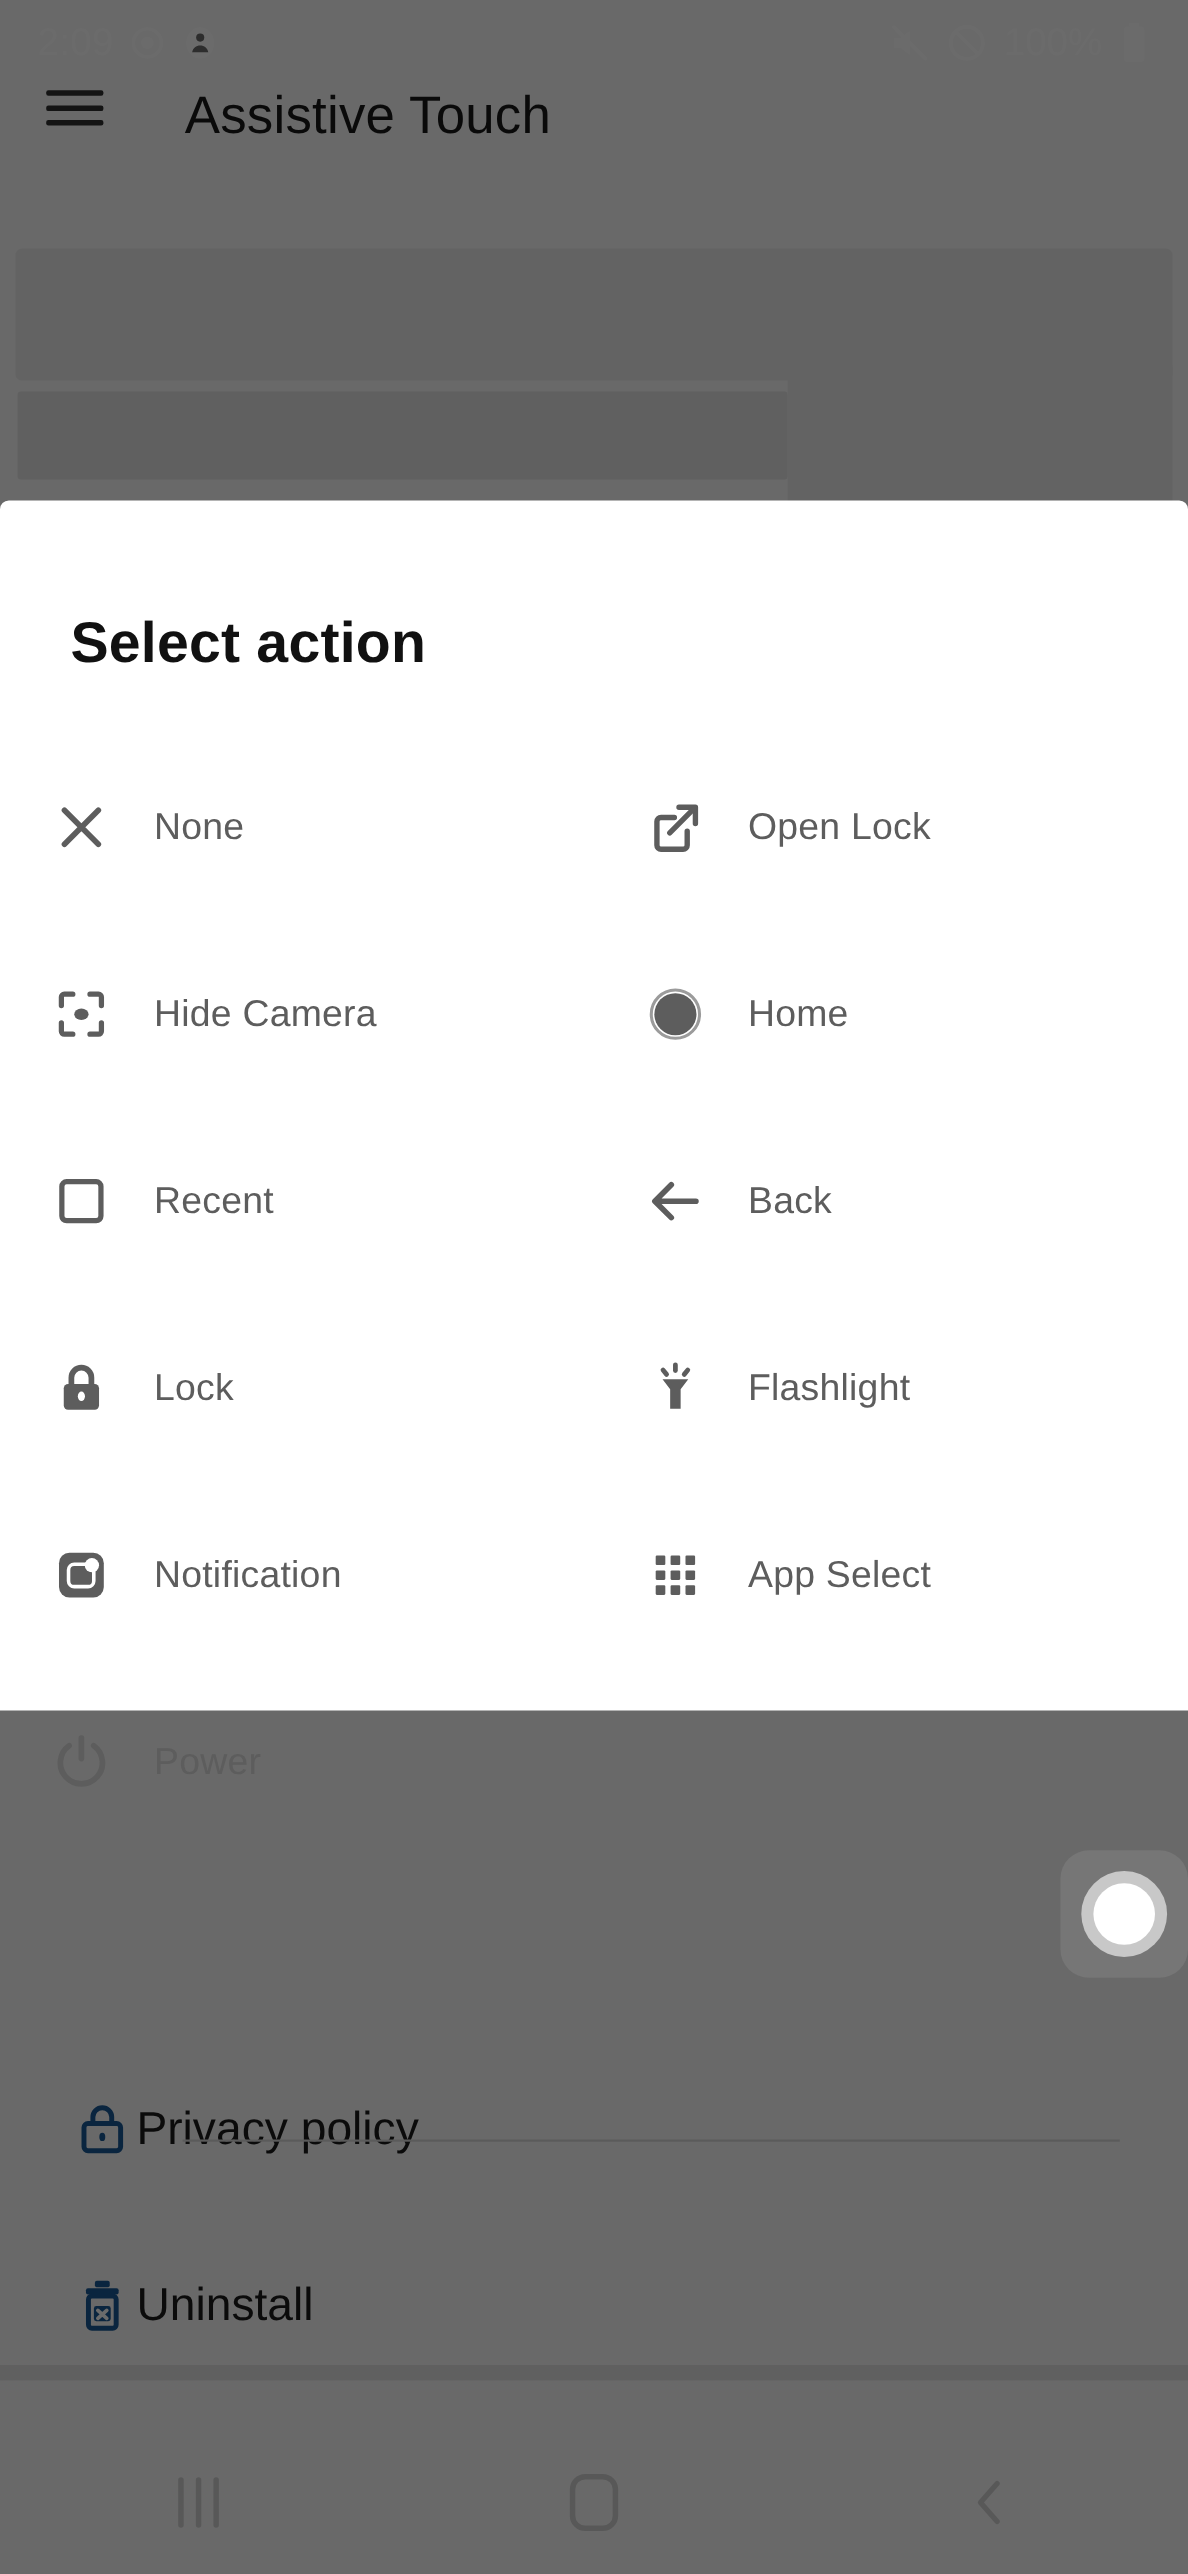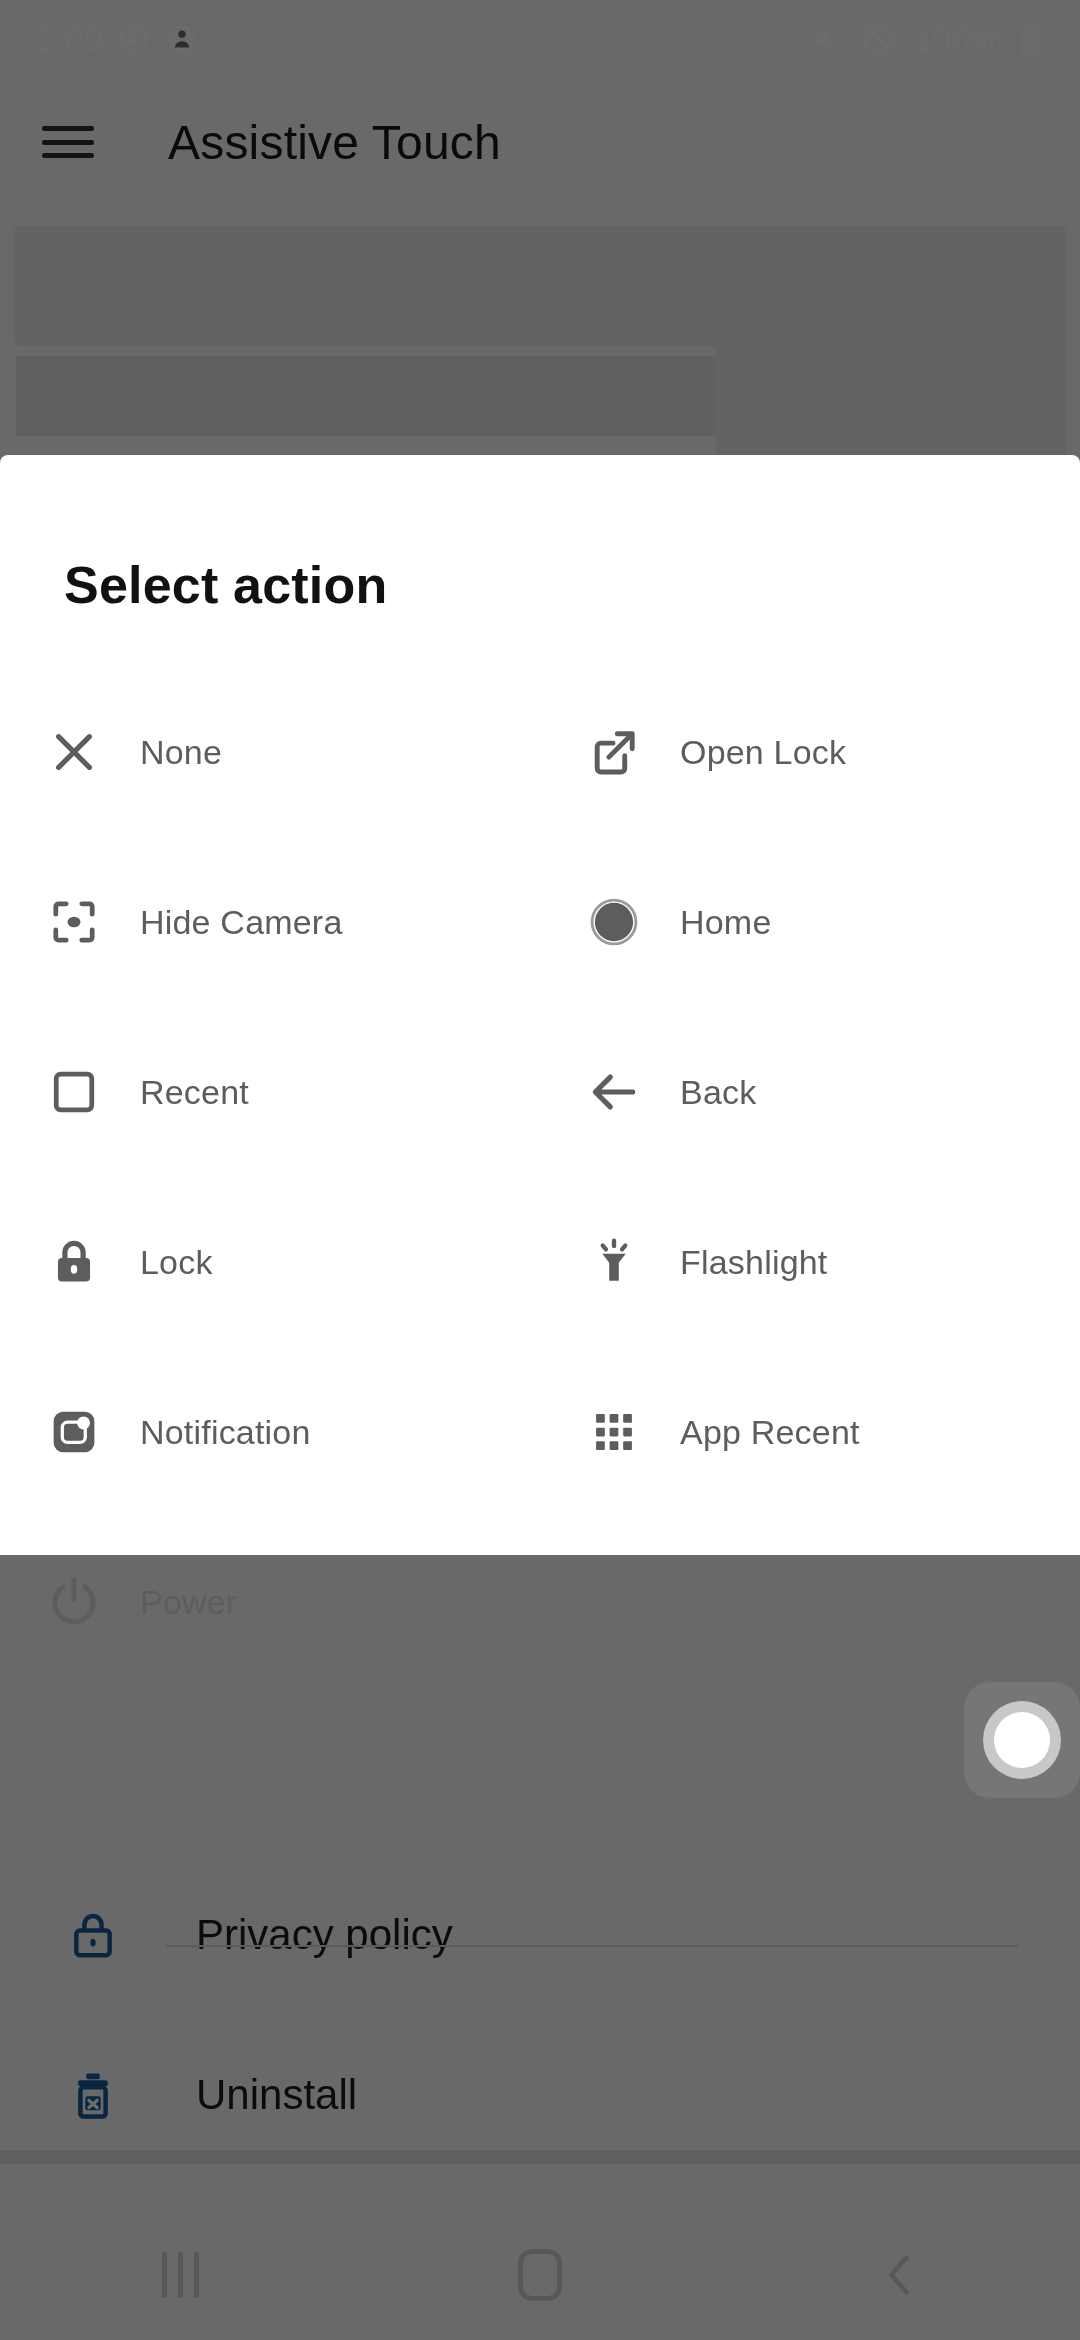--- a/index.html
+++ b/index.html
@@ -19,33 +19,33 @@
     display:flex; align-items:center; padding:0 34px;
   }
   .sb-left { display:flex; align-items:center; gap:14px; }
   .sb-right { margin-left:auto; display:flex; align-items:center; gap:14px; }
   .sb-clock { font-size:35px; font-weight:400; color:#ffffff; letter-spacing:.3px; }
   .sb-pct { font-size:35px; font-weight:400; color:#ffffff; }
   .sb-ico { display:inline-flex; align-items:center; justify-content:center; }
 
   .appbar {
     position:absolute; top:78px; left:0; width:1080px; height:128px;
-    display:flex; align-items:center; padding-left:42px;
+    display:flex; align-items:flex-start; padding-left:42px;
   }
   .hamburger { width:52px; height:40px; display:flex; flex-direction:column; justify-content:space-between; padding:4px 0; }
   .hamburger span { display:block; height:5px; background:#303030; border-radius:2px; }
   .appbar-title { font-size:48px; color:#1a1a1a; margin-left:74px; letter-spacing:.2px; }
 
   
   .bg-card { position:absolute; background:#ededed; }
   .bg-line { position:absolute; background:#e4e4e4; border-radius:3px; }
 
   .bg-list-item { position:absolute; left:0; width:1080px; height:190px; display:flex; align-items:center; }
   .bg-list-icon { width:62px; margin-left:62px; display:flex; align-items:center; justify-content:center; }
-  .bg-list-label { font-size:42px; color:#1c1c1c; margin-left:72px; }
+  .bg-list-label { font-size:42px; color:#1c1c1c; }
   .bg-divider { position:absolute; left:166px; width:852px; height:2px; background:#d9d9d9; }
 
   .navbar { position:absolute; left:0; bottom:0; width:1080px; height:130px; display:flex; align-items:center; }
   .navbar > div { flex:1; display:flex; align-items:center; justify-content:center; }
   .nav-recent { display:flex; gap:11px; }
   .nav-recent i { display:block; width:5px; height:46px; background:#d2d2d2; border-radius:3px; }
   .nav-home { width:44px; height:52px; border:5px solid #d2d2d2; border-radius:14px; }
 
   
   #scrim { position:absolute; inset:0; background:rgba(0,0,0,.58); }
@@ -302,21 +302,21 @@
                 <rect x="9.9" y="3.4" width="4.2" height="4.2" rx=".5"></rect>
                 <rect x="16.4" y="3.4" width="4.2" height="4.2" rx=".5"></rect>
               <rect x="3.4" y="9.9" width="4.2" height="4.2" rx=".5"></rect>
                 <rect x="9.9" y="9.9" width="4.2" height="4.2" rx=".5"></rect>
                 <rect x="16.4" y="9.9" width="4.2" height="4.2" rx=".5"></rect>
               <rect x="3.4" y="16.4" width="4.2" height="4.2" rx=".5"></rect>
                 <rect x="9.9" y="16.4" width="4.2" height="4.2" rx=".5"></rect>
                 <rect x="16.4" y="16.4" width="4.2" height="4.2" rx=".5"></rect>
             </svg>
           </span>
-          <span class="lbl">App Recent</span>
+          <span class="lbl">App Select</span>
         </div>
       </div>
 
       <div class="grid-row">
         <div class="cell">
           <span class="ico">
             <svg width="56" height="56" viewBox="0 0 24 24">
               <path d="M7.2 5.6a8.2 8.2 0 109.6 0" fill="none" stroke="#5d5d5d" stroke-width="2.2" stroke-linecap="round"></path>
               <path d="M12 2.6v8" stroke="#5d5d5d" stroke-width="2.2" stroke-linecap="round"></path>
             </svg>

